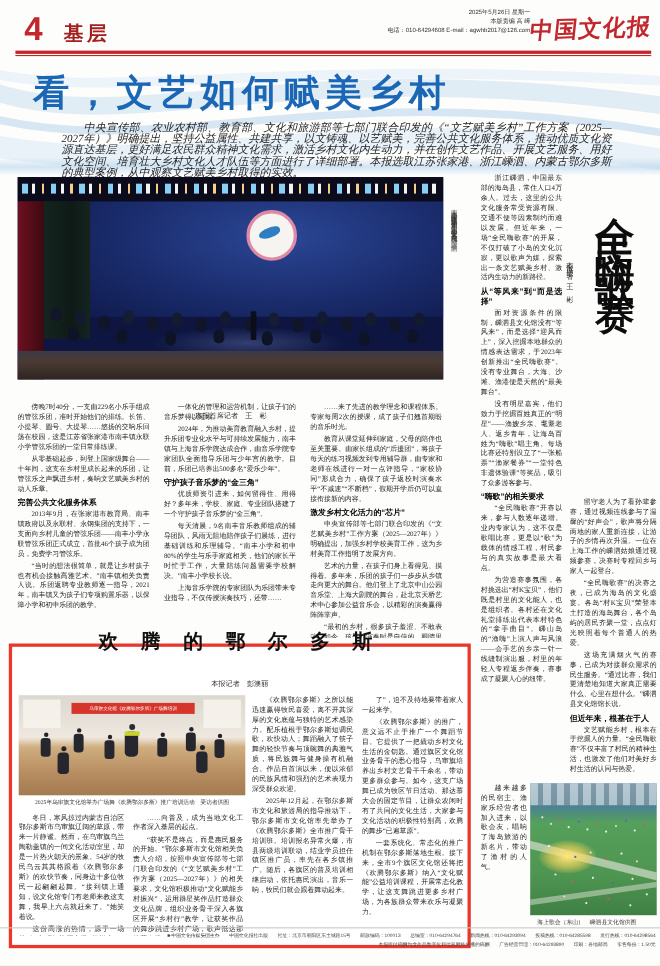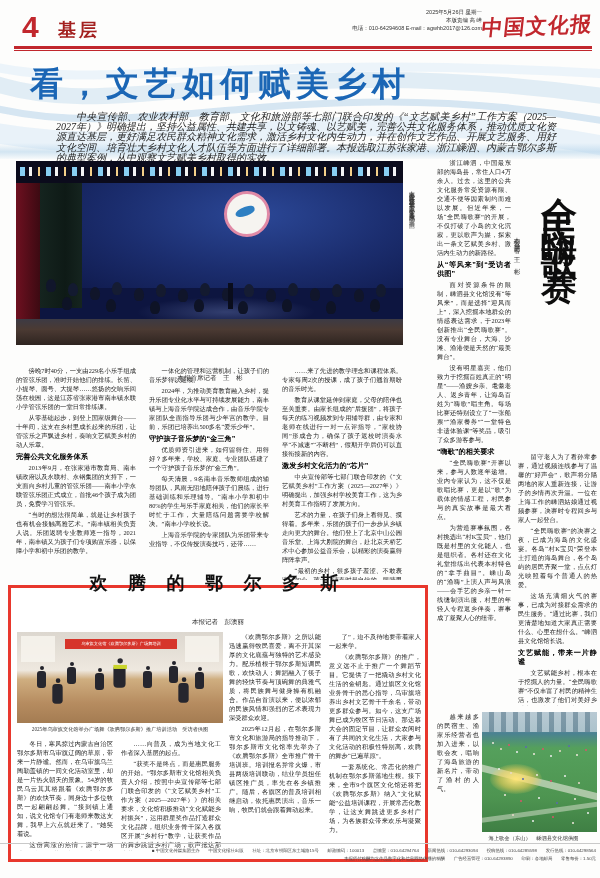--- a/index.html
+++ b/index.html
@@ -182,32 +182,32 @@
     <h4>守护孩子音乐梦的“金三角”</h4>
     <p>优质师资引进来，如何留得住、用得好？多年来，学校、家庭、专业团队搭建了一个守护孩子音乐梦的“金三角”。</p>
     <p>每天清晨，9名南丰音乐教师组成的辅导团队，风雨无阻地陪伴孩子们晨练，进行基础训练和乐理辅导。“南丰小学和初中80%的学生与乐手家庭相关，他们的家长平时忙于工作，大量陪练问题需要学校解决。”南丰小学校长说。</p>
     <p>上海音乐学院的专家团队为乐团带来专业指导，不仅传授演奏技巧，还带……</p>
   </div>
 
   <div class="a2-title">全民嗨歌赛</div>
   <div class="a2-byline">本报首席记者　王　彬</div>
   <div class="col a2c1">
     <p>浙江嵊泗，中国最东部的海岛县，常住人口4万余人。过去，这里的公共文化服务常受资源有限、交通不便等因素制约而难以发展。但近年来，一场“全民嗨歌赛”的开展，不仅打破了小岛的文化沉寂，更以歌声为媒，探索出一条文艺赋美乡村、激活内生动力的新路径。</p>
-    <h4>从“等风来”到“受访者供图”</h4>
+    <h4>从“等风来”到“而是选择”</h4>
     <p>面对资源条件的限制，嵊泗县文化馆没有“等风来”，而是选择“迎风而上”，深入挖掘本地群众的情感表达需求，于2023年创新推出“全民嗨歌赛”。没有专业舞台，大海、沙滩、渔港便是天然的“最美舞台”。</p>
     <p>没有明星嘉宾，他们致力于挖掘百姓真正的“明星”——渔嫂乡亲、耄耋老人、返乡青年，让海岛百姓为“嗨歌”唱主角。每场比赛还特别设立了“一张船票”“渔家餐券”“一堂特色非遗体验课”等奖品，吸引了众多游客参与。</p>
     <h4>“嗨歌”的相关要求</h4>
     <p>“全民嗨歌赛”开赛以来，参与人数逐年递增。业内专家认为，这不仅是歌唱比赛，更是以“歌”为载体的情感工程，村民参与的真实故事是最大看点。</p>
     <p>为营造赛事氛围，各村挑选出“村K宝贝”，他们既是村里的文化能人，也是组织者。各村还在文化礼堂排练出代表本村特色的“拿手曲目”。嵊山岛的“渔嗨”上演人声与风浪——会手艺的乡亲一针一线缝制演出服，村里的年轻人专程返乡伴奏，赛事成了凝聚人心的纽带。</p>
   </div>
   <div class="col a2c2">
     <p>留守老人为了看孙辈参赛，通过视频连线参与了温馨的“好声会”，歌声将分隔两地的家人重新连接，让游子的乡情再次升温。一位在上海工作的嵊泗姑娘通过视频参赛，决赛时专程回乡与家人一起登台。</p>
     <p>“全民嗨歌赛”的决赛之夜，已成为海岛的文化盛宴。各岛“村K宝贝”荣登本土打造的海岛舞台，各个岛屿的居民齐聚一堂，点点灯光映照着每个普通人的热爱。</p>
     <p>这场充满烟火气的赛事，已成为对接群众需求的民生服务。“通过比赛，我们更清楚地知道大家真正需要什么、心里在想什么。”嵊泗县文化馆馆长说。</p>
-    <h4>文艺赋能，带来一片静谧</h4>
+    <h4>但近年来，根基在于人</h4>
     <p>文艺赋能乡村，根本在于挖掘人的力量。“全民嗨歌赛”不仅丰富了村民的精神生活，也激发了他们对美好乡村生活的认同与热爱。</p>
 
   </div>
   <div class="col a2side">
     <p>越来越多的民宿主、渔家乐经营者也加入进来，以歌会友，唱响了海岛旅游的新名片，带动了渔村的人气。</p>
   </div>
   <div class="photo3">
     <div class="p3-stands"></div>
     <div class="p3-path"></div>
     <div class="p3-path2"></div>

